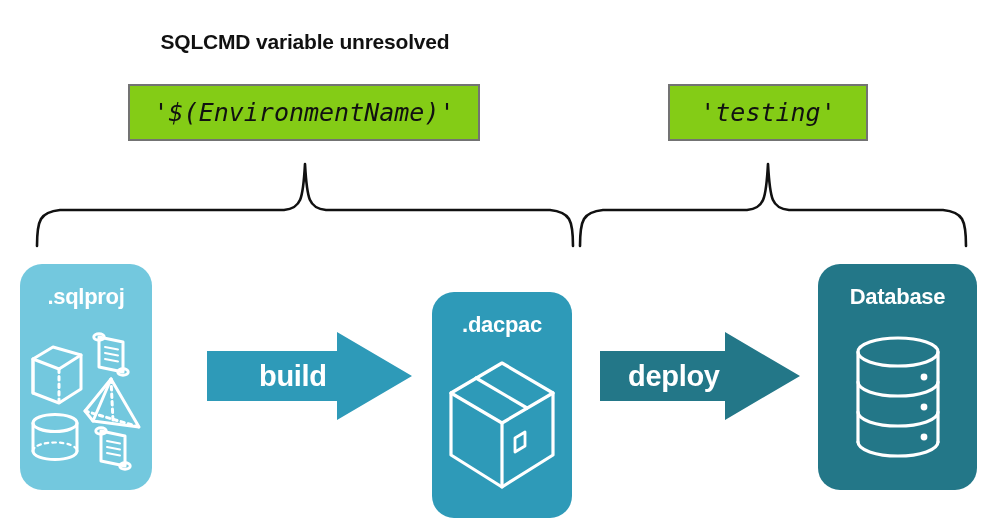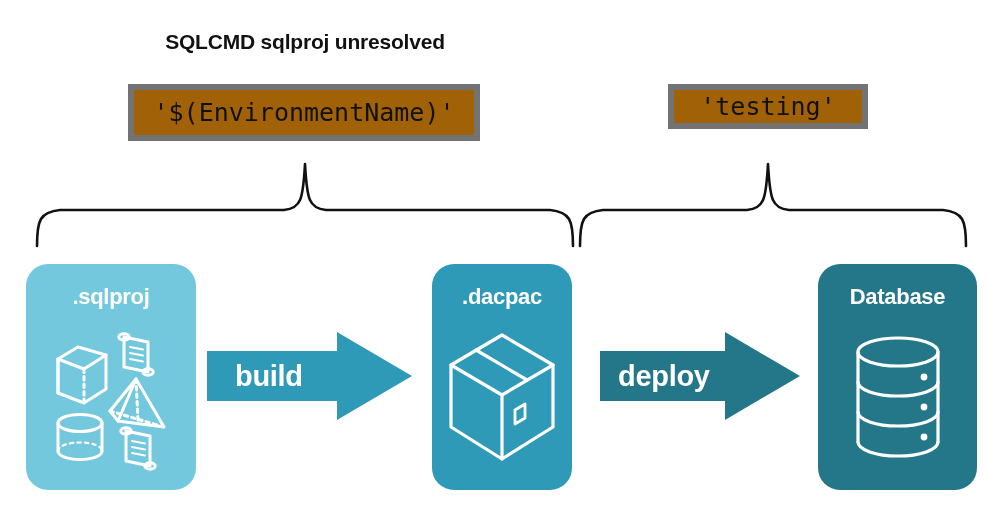--- a/index.html
+++ b/index.html
@@ -29,36 +29,37 @@
     letter-spacing: -0.2px;
     text-align: center;
     white-space: nowrap;
   }
   #caption-left  { left: 35px;  top: 30px; width: 540px; }
   #caption-right { left: 578px; top: 30px; width: 388px; }
 
   
   .value-box {
     position: absolute;
-    border: 6px solid #737373;
-    background: #a16207;
+    border: 2px solid #737373;
+    background: #84cc16;
     box-sizing: border-box;
     display: flex;
     align-items: center;
     justify-content: center;
+    font-style: italic;
   }
   .value-box .value-text {
     font-family: "DejaVu Sans Mono", "Liberation Mono", monospace;
     font-size: 25px;
     color: #111111;
     letter-spacing: 0px;
     white-space: nowrap;
   }
   #value-box-left  { left: 128px; top: 84px;  width: 352px; height: 57px; }
-  #value-box-right { left: 668px; top: 84px;  width: 200px; height: 45px; }
+  #value-box-right { left: 668px; top: 84px;  width: 200px; height: 57px; }
 
   
   .brace-svg {
     position: absolute;
     top: 148px;
     left: 0;
     width: 1000px;
     height: 100px;
     pointer-events: none;
   }
@@ -86,21 +87,21 @@
   .card .card-art {
     position: absolute;
     left: 0;
     right: 0;
     top: 52px;
     bottom: 10px;
     display: flex;
     align-items: center;
     justify-content: center;
   }
-  #card-sqlproj  { left: 26px;  width: 170px; }
+  #card-sqlproj  { left: 20px;  width: 132px; }
   #card-dacpac   { left: 432px; width: 140px; }
   #card-database { left: 818px; width: 147px; }
 
   
   .arrow {
     position: absolute;
     top: 332px;
     height: 88px;
   }
   .arrow-label {
@@ -112,30 +113,30 @@
     display: flex;
     align-items: center;
     color: #ffffff;
     font-family: "Liberation Sans", sans-serif;
     font-weight: bold;
     font-size: 29px;
     letter-spacing: -0.3px;
     pointer-events: none;
   }
   #arrow-build  { left: 207px; width: 205px; }
-  #arrow-build  .arrow-label { padding-left: 28px; }
+  #arrow-build  .arrow-label { padding-left: 52px; }
   #arrow-deploy { left: 600px; width: 200px; }
-  #arrow-deploy .arrow-label { padding-left: 18px; }
+  #arrow-deploy .arrow-label { padding-left: 28px; }
 </style>
 </head>
 <body>
 
 <div id="canvas">
 
-  <div class="caption" id="caption-left">SQLCMD sqlproj unresolved</div>
+  <div class="caption" id="caption-left">SQLCMD variable unresolved</div>
 
 
   <div class="value-box" id="value-box-left">
     <span class="value-text">'$(EnvironmentName)'</span>
   </div>
 
   <div class="value-box" id="value-box-right">
     <span class="value-text">'testing'</span>
   </div>
 
@@ -201,21 +202,21 @@
             <ellipse cx="102" cy="143" rx="5.2" ry="3.2"></ellipse>
             <path d="M 84,118 L 97,120.5" stroke-width="2"></path>
             <path d="M 84,124 L 97,126.5" stroke-width="2"></path>
             <path d="M 84,130 L 97,132.5" stroke-width="2"></path>
           </g>
         </g>
       </svg>
     </div>
   </div>
 
-  <div class="card" id="card-dacpac" style="background:#2E9AB8;">
+  <div class="card" id="card-dacpac" style="background:#2E9AB8;margin-top:28px;">
     <div class="card-title">.dacpac</div>
     <div class="card-art">
       <svg width="118" height="142" viewBox="0 0 118 142">
         <g fill="none" stroke="#ffffff" stroke-width="3.2" stroke-linecap="round" stroke-linejoin="round">
 
           <path d="M 8,38 L 59,8 L 110,38 L 110,100 L 59,132 L 8,100 Z"></path>
 
           <path d="M 8,38 L 59,68 L 110,38"></path>
           <path d="M 59,68 L 59,132"></path>
 

